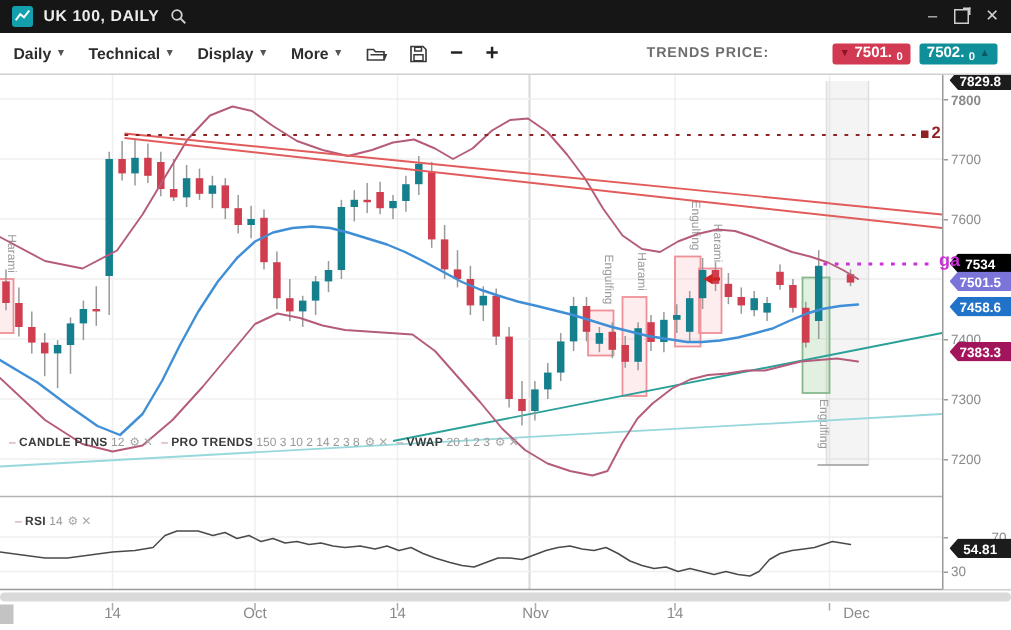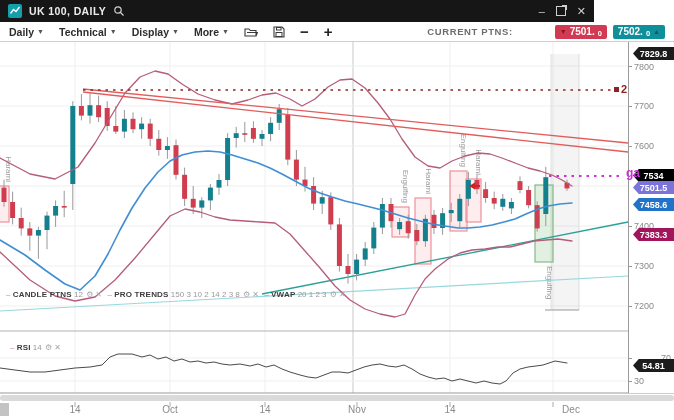--- a/index.html
+++ b/index.html
@@ -1,28 +1,28 @@
 <!DOCTYPE html>
 <html><head>
 <meta charset="utf-8">
 <style>
   html,body{margin:0;padding:0;background:#fff;}
   .stage{position:relative;width:674px;height:420px;overflow:hidden;
          font-family:"Liberation Sans",sans-serif;background:#fff;}
   
-  .titlebar{position:absolute;left:0;top:0;width:594px;height:22px;background:#161616;
+  .titlebar{position:absolute;left:0;top:0;width:674px;height:22px;background:#161616;
             display:flex;align-items:center;gap:7px;padding:0 8px;box-sizing:border-box;z-index:30;}
   .app-ico{width:14px;height:14px;border-radius:2px;background:#13a0ac;flex:0 0 auto;}
   .tb-title{color:#ececec;font-size:10.5px;font-weight:bold;letter-spacing:.4px;}
   .tb-right{margin-left:auto;display:flex;align-items:center;gap:11px;color:#cfcfcf;}
   .winglyph{font-size:11px;line-height:1;cursor:default;}
   .popout{width:8px;height:8px;border:1px solid #cfcfcf;position:relative;}
   .popout:after{content:"";position:absolute;right:-2px;top:-2px;width:4px;height:4px;border-top:1px solid #cfcfcf;border-right:1px solid #cfcfcf;}
   
-  .toolbar{position:absolute;left:0;top:22px;width:674px;height:20px;background:#fff;
+  .toolbar{position:absolute;left:0;top:22px;width:674px;height:28px;background:#fff;
            border-bottom:1px solid #cfcfcf;display:flex;align-items:center;gap:15px;
            padding:0 9px;box-sizing:border-box;z-index:30;}
   .menu{font-size:10.5px;font-weight:bold;color:#2d2d2d;display:flex;align-items:center;gap:3px;cursor:pointer;}
   .caret{font-size:7px;color:#555;}
   .tool-ico{display:flex;align-items:center;color:#3a3a3a;cursor:pointer;}
   .zoombtn{font-size:15px;font-weight:bold;color:#222;line-height:1;cursor:pointer;}
   .cp-wrap{margin-left:auto;display:flex;align-items:center;gap:6px;}
   .cp-label{font-size:9.5px;color:#6d6d6d;letter-spacing:.6px;font-weight:bold;}
   .px-badge{height:14px;min-width:42px;border-radius:2px;color:#fff;font-size:10px;font-weight:bold;
             display:flex;align-items:center;justify-content:center;padding:0 5px;gap:3px;}
@@ -102,21 +102,21 @@
     <span class="tool-ico">
       <svg width="12" height="12">
           <path d="M1,1 L9,1 L11,3 L11,11 L1,11 Z" fill="none" stroke="#3a3a3a" stroke-width="1.1"></path>
           <rect x="3" y="6.5" width="6" height="4" fill="none" stroke="#3a3a3a" stroke-width="1"></rect>
           <rect x="3.5" y="1.5" width="4.5" height="2.5" fill="none" stroke="#3a3a3a" stroke-width="1"></rect>
         </svg>
     </span>
     <span class="zoombtn">−</span>
     <span class="zoombtn">+</span>
     <div class="cp-wrap">
-      <span class="cp-label">CURRENT PTNS:</span>
+      <span class="cp-label">TRENDS PRICE:</span>
       <span class="px-badge" id="sell-badge" style="background: rgb(209, 58, 82); margin-left: 36px;">
         <span class="tri" style="color:#8c1426;">▼</span>
         <span id="sell-main">7501.</span>
           <span class="px-frac" id="sell-frac">0</span>
       </span>
       <span class="px-badge" id="buy-badge" style="background: rgb(15, 143, 154); align-items: center;">
         <span id="buy-main">7502.</span>
           <span class="px-frac" id="buy-frac">0</span>
         <span class="tri" style="color:#0a5a62;">▲</span>
       </span>
@@ -305,21 +305,21 @@
       <rect x="475" y="185" width="5" height="2" fill="#cc2222"></rect>
       <line x1="0" y1="331" x2="674" y2="331" stroke="#b3b3b3"></line>
       <line x1="0" y1="393" x2="674" y2="393" stroke="#9a9a9a"></line>
     </svg>
 
   <div class="overlay ind-strip" id="overlay-strip"><span><span class="ind-dash">–</span> <b>CANDLE PTNS</b> <span>12</span> <span class="ind-gear">⚙</span><span class="ind-x">✕</span>&nbsp;&nbsp;</span><span><span class="ind-dash">–</span> <b>PRO TRENDS</b> <span>150 3 10 2 14 2 3 8</span> <span class="ind-gear">⚙</span><span class="ind-x">✕</span>&nbsp;&nbsp;</span><span><span class="ind-dash">–</span> <b>VWAP</b> <span>20 1 2 3</span> <span class="ind-gear">⚙</span><span class="ind-x">✕</span>&nbsp;&nbsp;</span></div>
   <div class="overlay ind-strip rsi-strip" id="rsi-strip"><span><span class="ind-dash">–</span> <b>RSI</b> <span>14</span> <span class="ind-gear">⚙</span><span class="ind-x">✕</span>&nbsp;&nbsp;</span></div>
 
   <div class="paxis" id="paxis">
       <div class="ptickmark" style="top: 24px;"></div>
-      <div class="ptick" style="top: 20px;">7800</div>
+      <div class="ptick" style="top: 20px; font-weight: bold;">7800</div>
       <div class="ptickmark" style="top: 64px;"></div>
       <div class="ptick" style="top: 59px;">7700</div>
       <div class="ptickmark" style="top: 104px;"></div>
       <div class="ptick" style="top: 99px;">7600</div>
       <div class="ptickmark" style="top: 184px;"></div>
       <div class="ptick" style="top: 179px;">7400</div>
       <div class="ptickmark" style="top: 224px;"></div>
       <div class="ptick" style="top: 219px;">7300</div>
       <div class="ptickmark" style="top: 264px;"></div>
       <div class="ptick" style="top: 259px;">7200</div>

